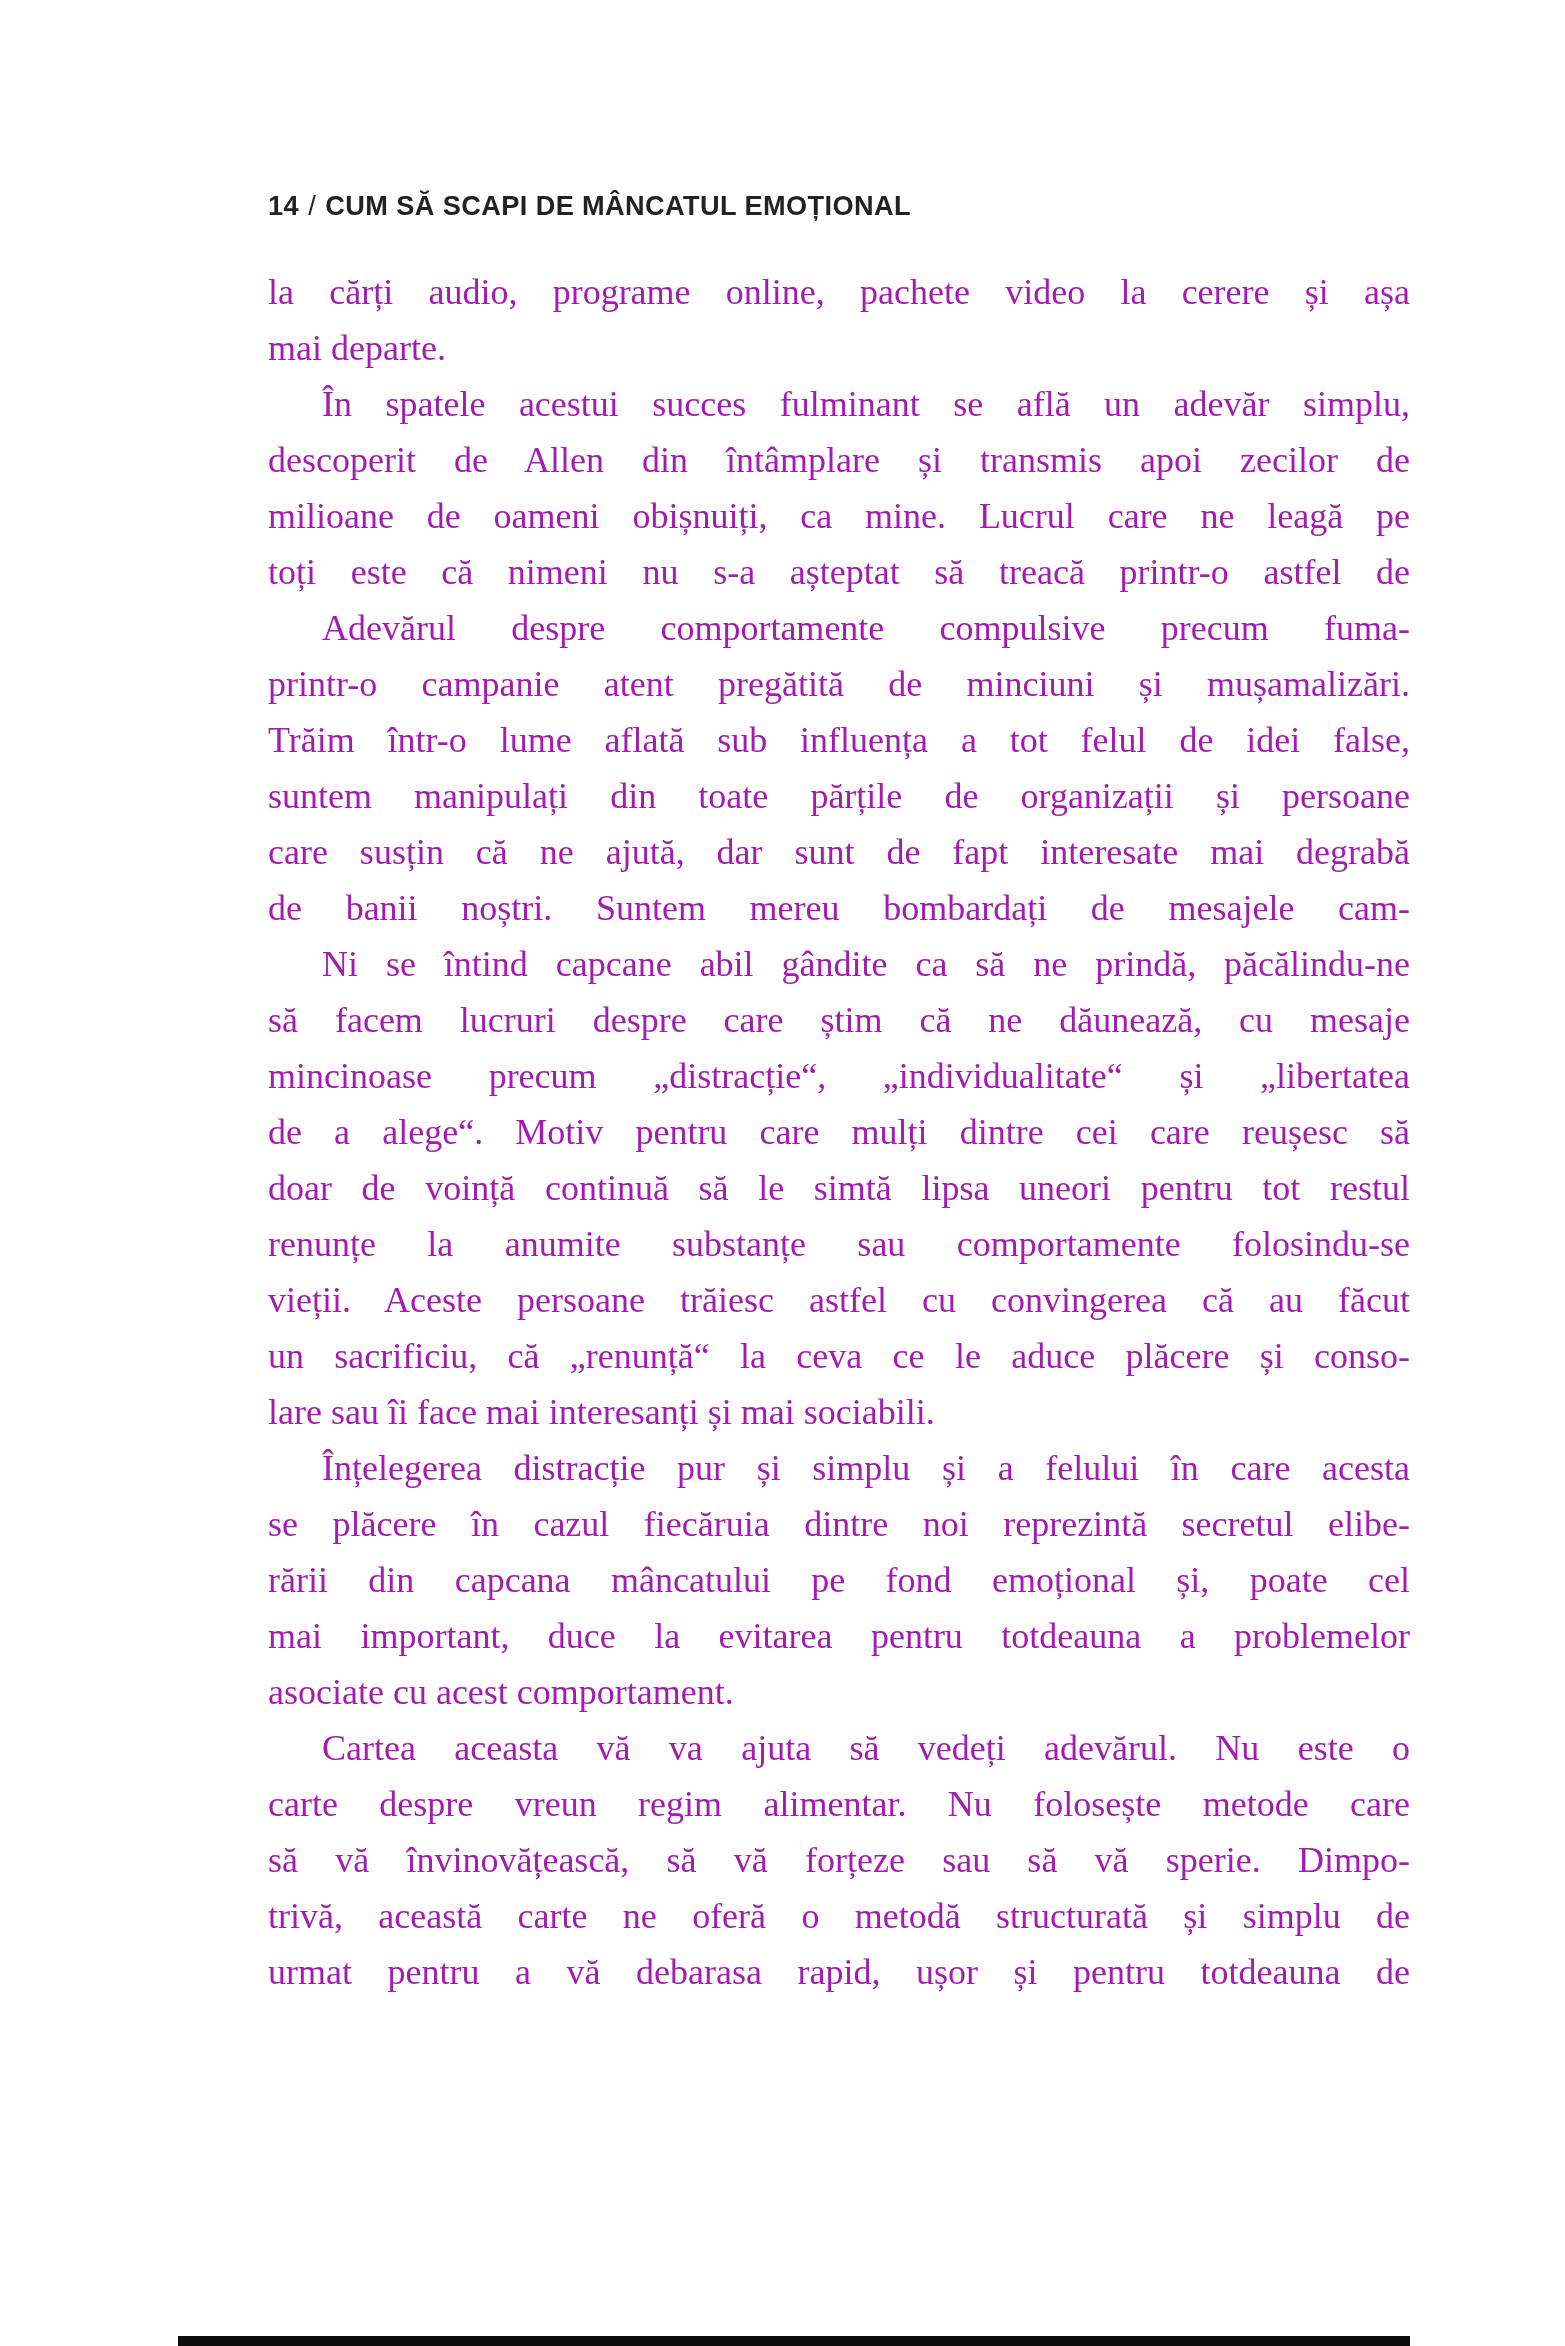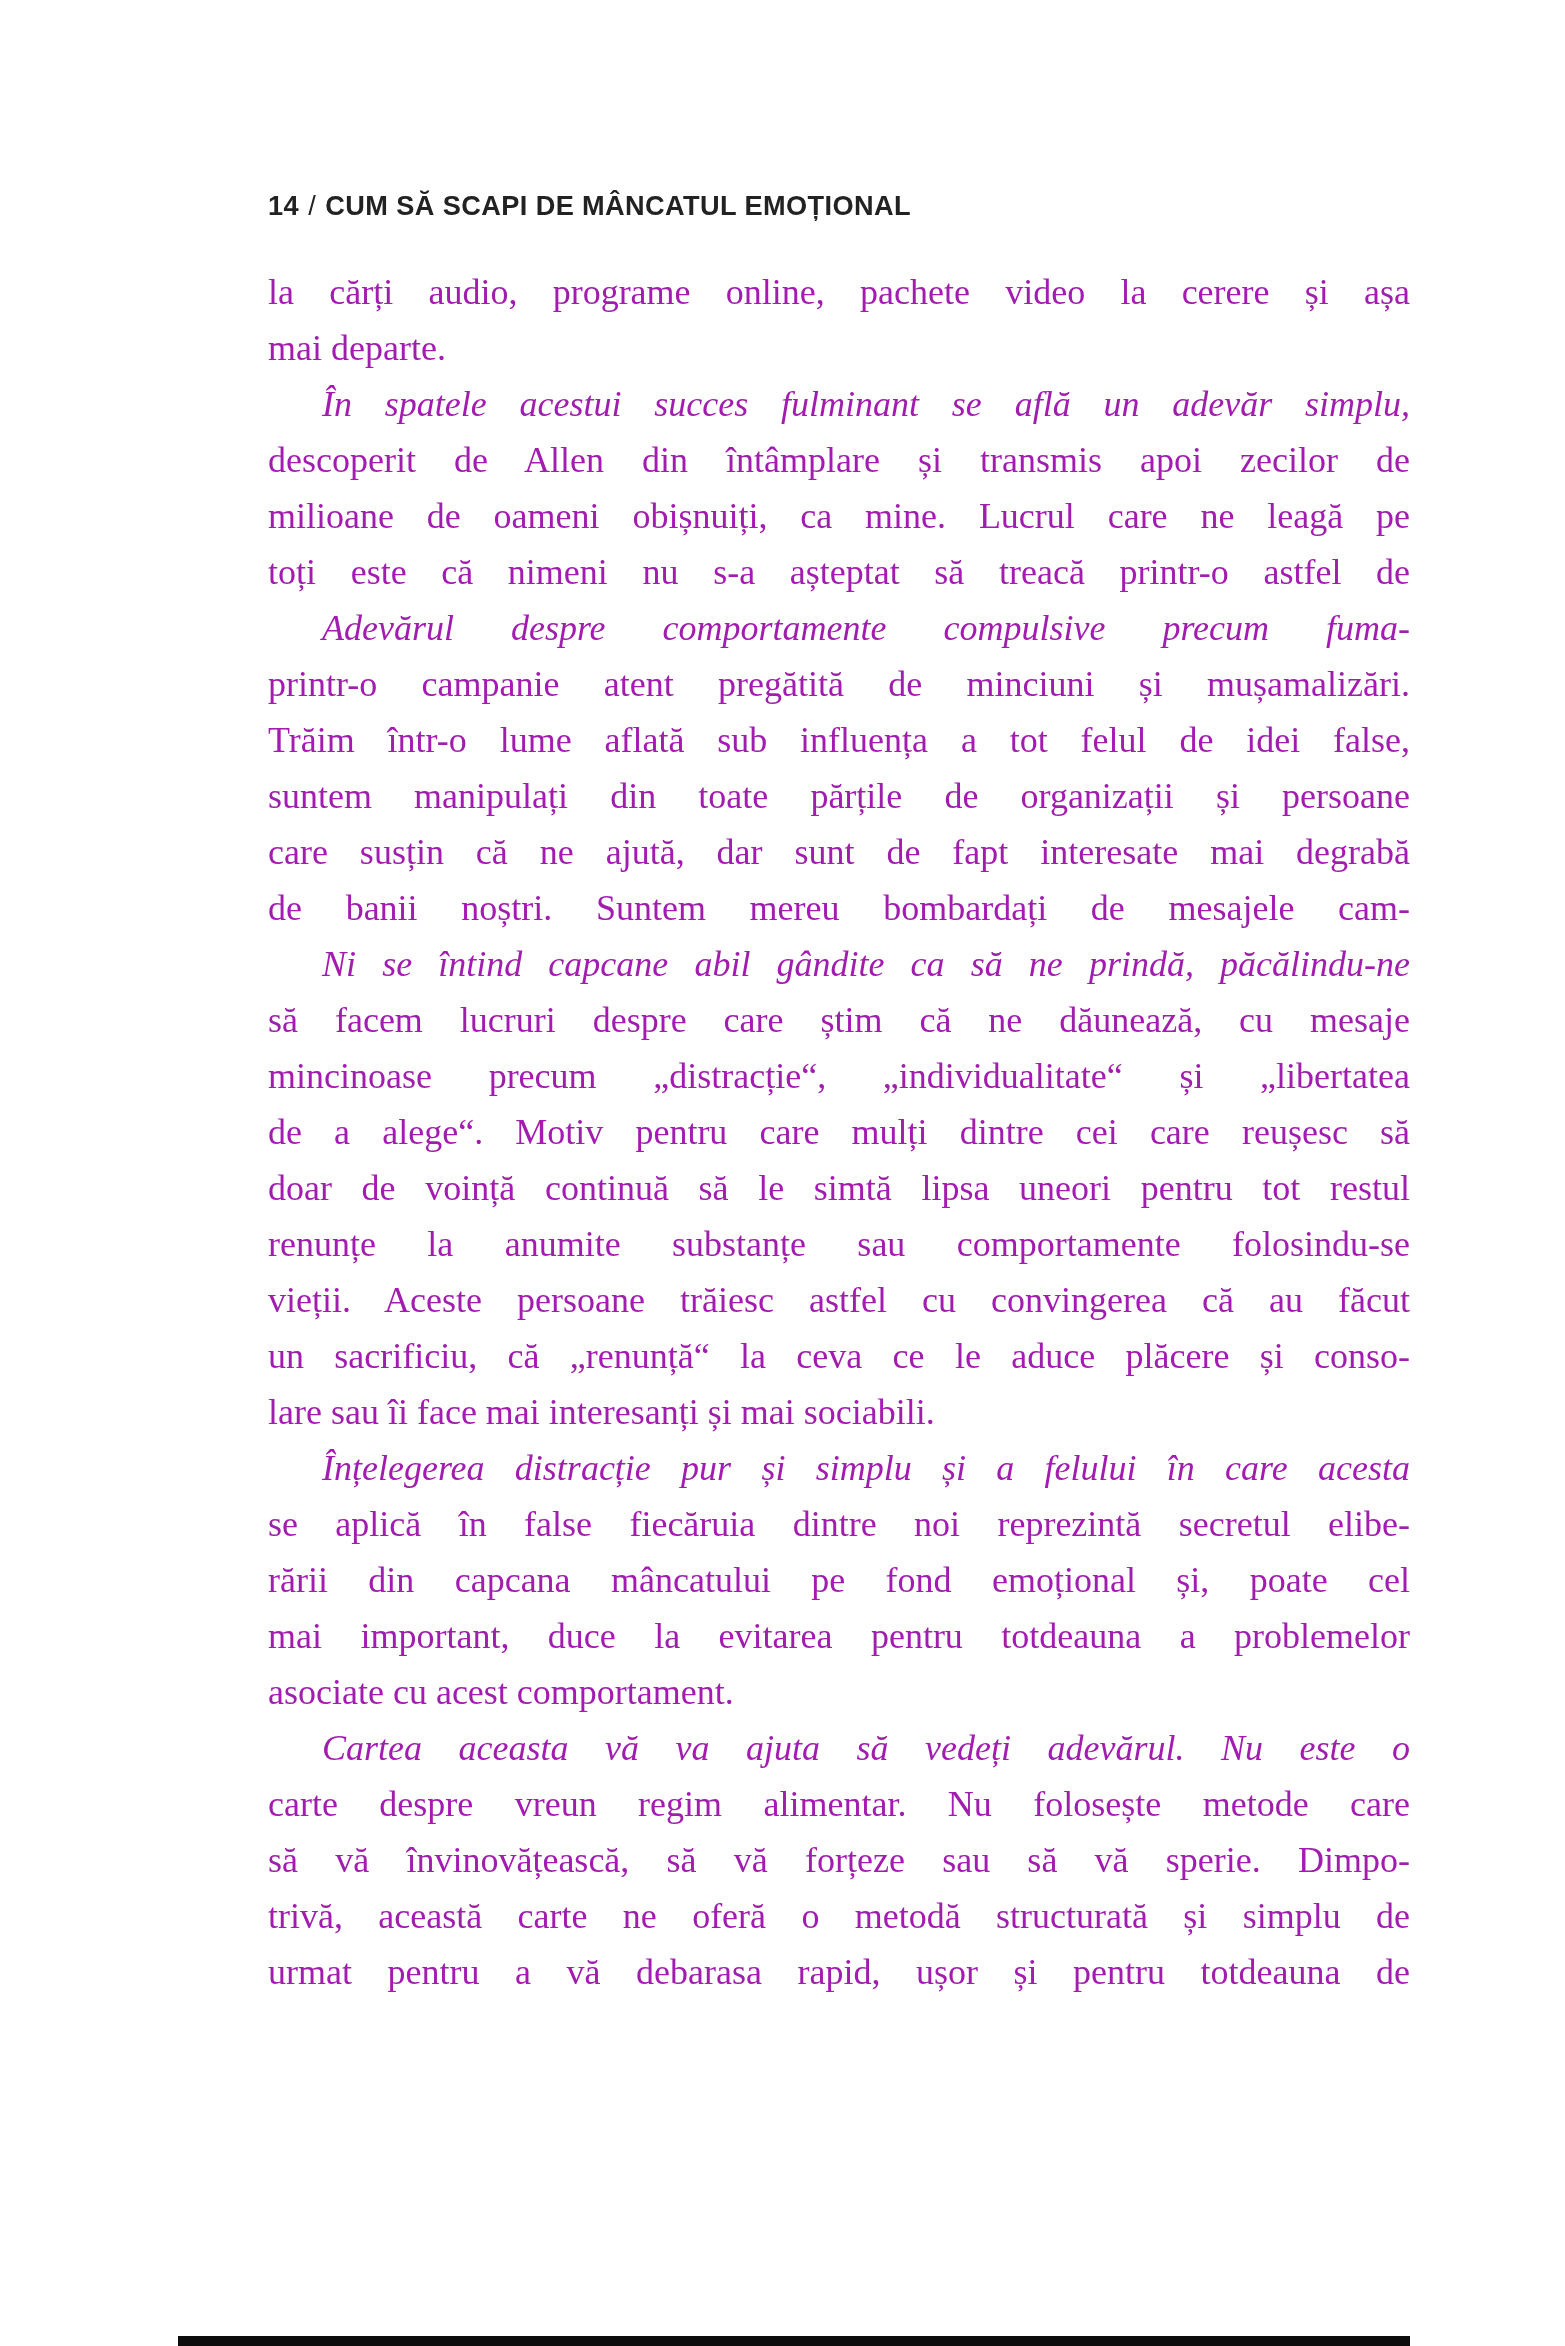--- a/index.html
+++ b/index.html
@@ -38,21 +38,21 @@
   }
   .line {
     height: 56px;
     line-height: 56px;
     text-align: justify;
     text-align-last: justify;
     white-space: normal;
     overflow: visible;
   }
   .line.last { text-align-last: left; }
-  .line.indent { text-indent: 54px; font-style: italic; }
+  .line.indent { text-indent: 54px; }
   .scan-bar {
     position: absolute;
     left: 178px;
     top: 2336px;
     width: 1232px;
     height: 11.4px;
     background: #0d0d0d;
   }
 </style>
 </head>
@@ -80,21 +80,21 @@
       <div class="line indent">Ni se întind capcane abil gândite ca să ne prindă, păcălindu-ne</div>
       <div class="line">să facem lucruri despre care știm că ne dăunează, cu mesaje</div>
       <div class="line">mincinoase precum „distracție“, „individualitate“ și „libertatea</div>
       <div class="line">de a alege“. Motiv pentru care mulți dintre cei care reușesc să</div>
       <div class="line">doar de voință continuă să le simtă lipsa uneori pentru tot restul</div>
       <div class="line">renunțe la anumite substanțe sau comportamente folosindu-se</div>
       <div class="line">vieții. Aceste persoane trăiesc astfel cu convingerea că au făcut</div>
       <div class="line">un sacrificiu, că „renunță“ la ceva ce le aduce plăcere și conso-</div>
       <div class="line last">lare sau îi face mai interesanți și mai sociabili.</div>
       <div class="line indent">Înțelegerea distracție pur și simplu și a felului în care acesta</div>
-      <div class="line">se aplică în false fiecăruia dintre noi reprezintă secretul elibe-</div>
+      <div class="line">se plăcere în cazul fiecăruia dintre noi reprezintă secretul elibe-</div>
       <div class="line">rării din capcana mâncatului pe fond emoțional și, poate cel</div>
       <div class="line">mai important, duce la evitarea pentru totdeauna a problemelor</div>
       <div class="line last">asociate cu acest comportament.</div>
       <div class="line indent">Cartea aceasta vă va ajuta să vedeți adevărul. Nu este o</div>
       <div class="line">carte despre vreun regim alimentar. Nu folosește metode care</div>
       <div class="line">să vă învinovățească, să vă forțeze sau să vă sperie. Dimpo-</div>
       <div class="line">trivă, această carte ne oferă o metodă structurată și simplu de</div>
       <div class="line">urmat pentru a vă debarasa rapid, ușor și pentru totdeauna de</div>
     </div>
 

